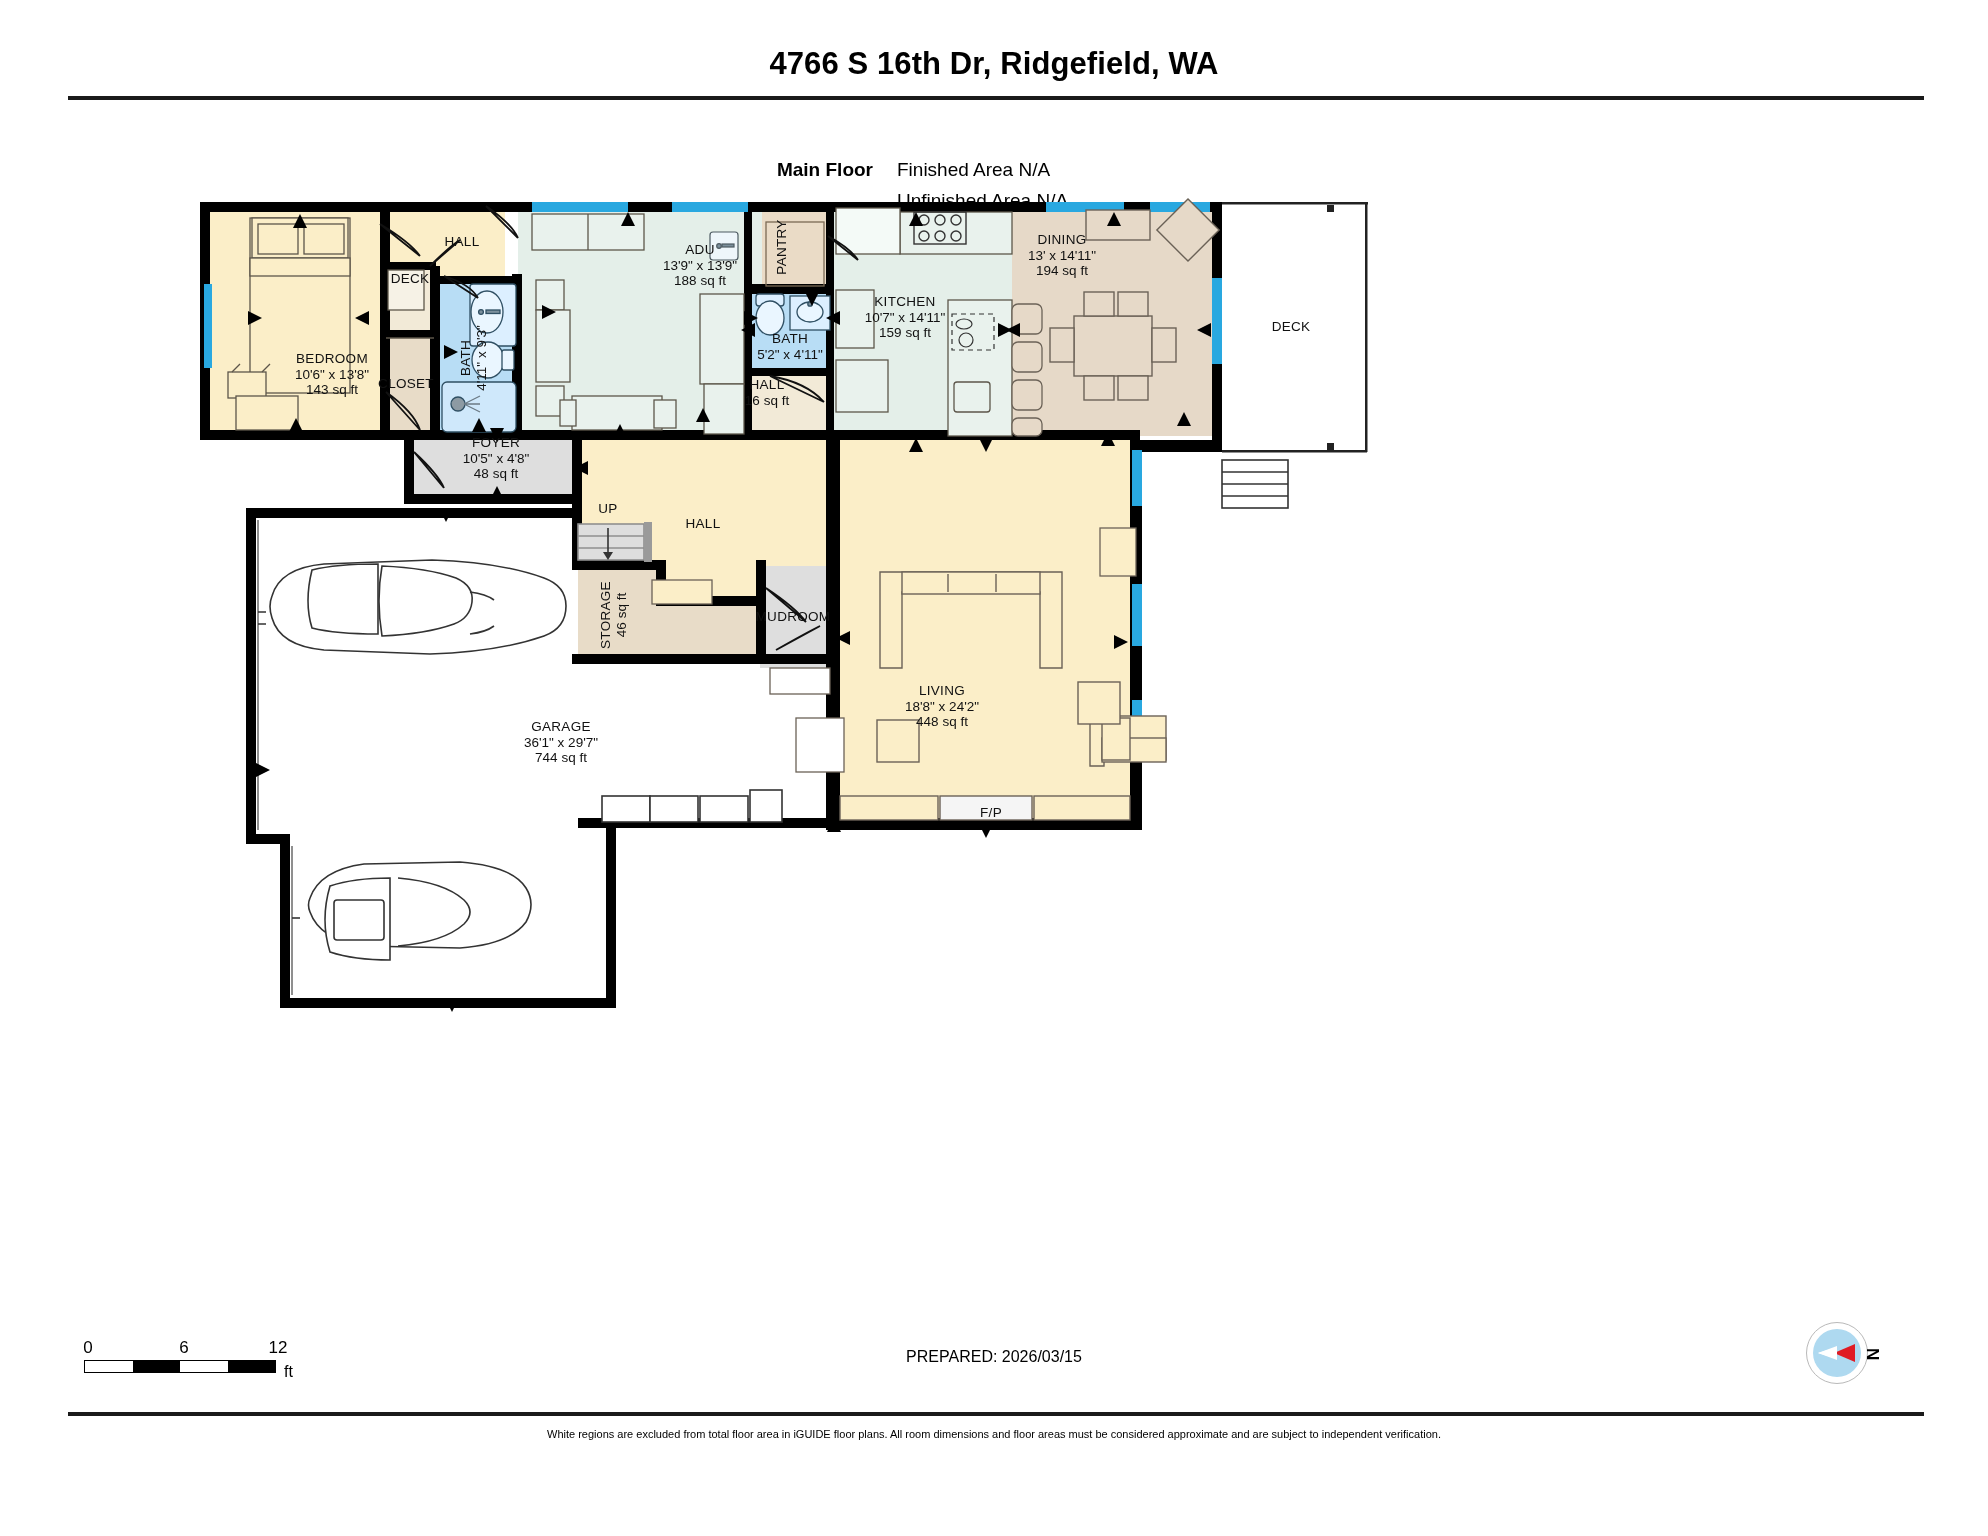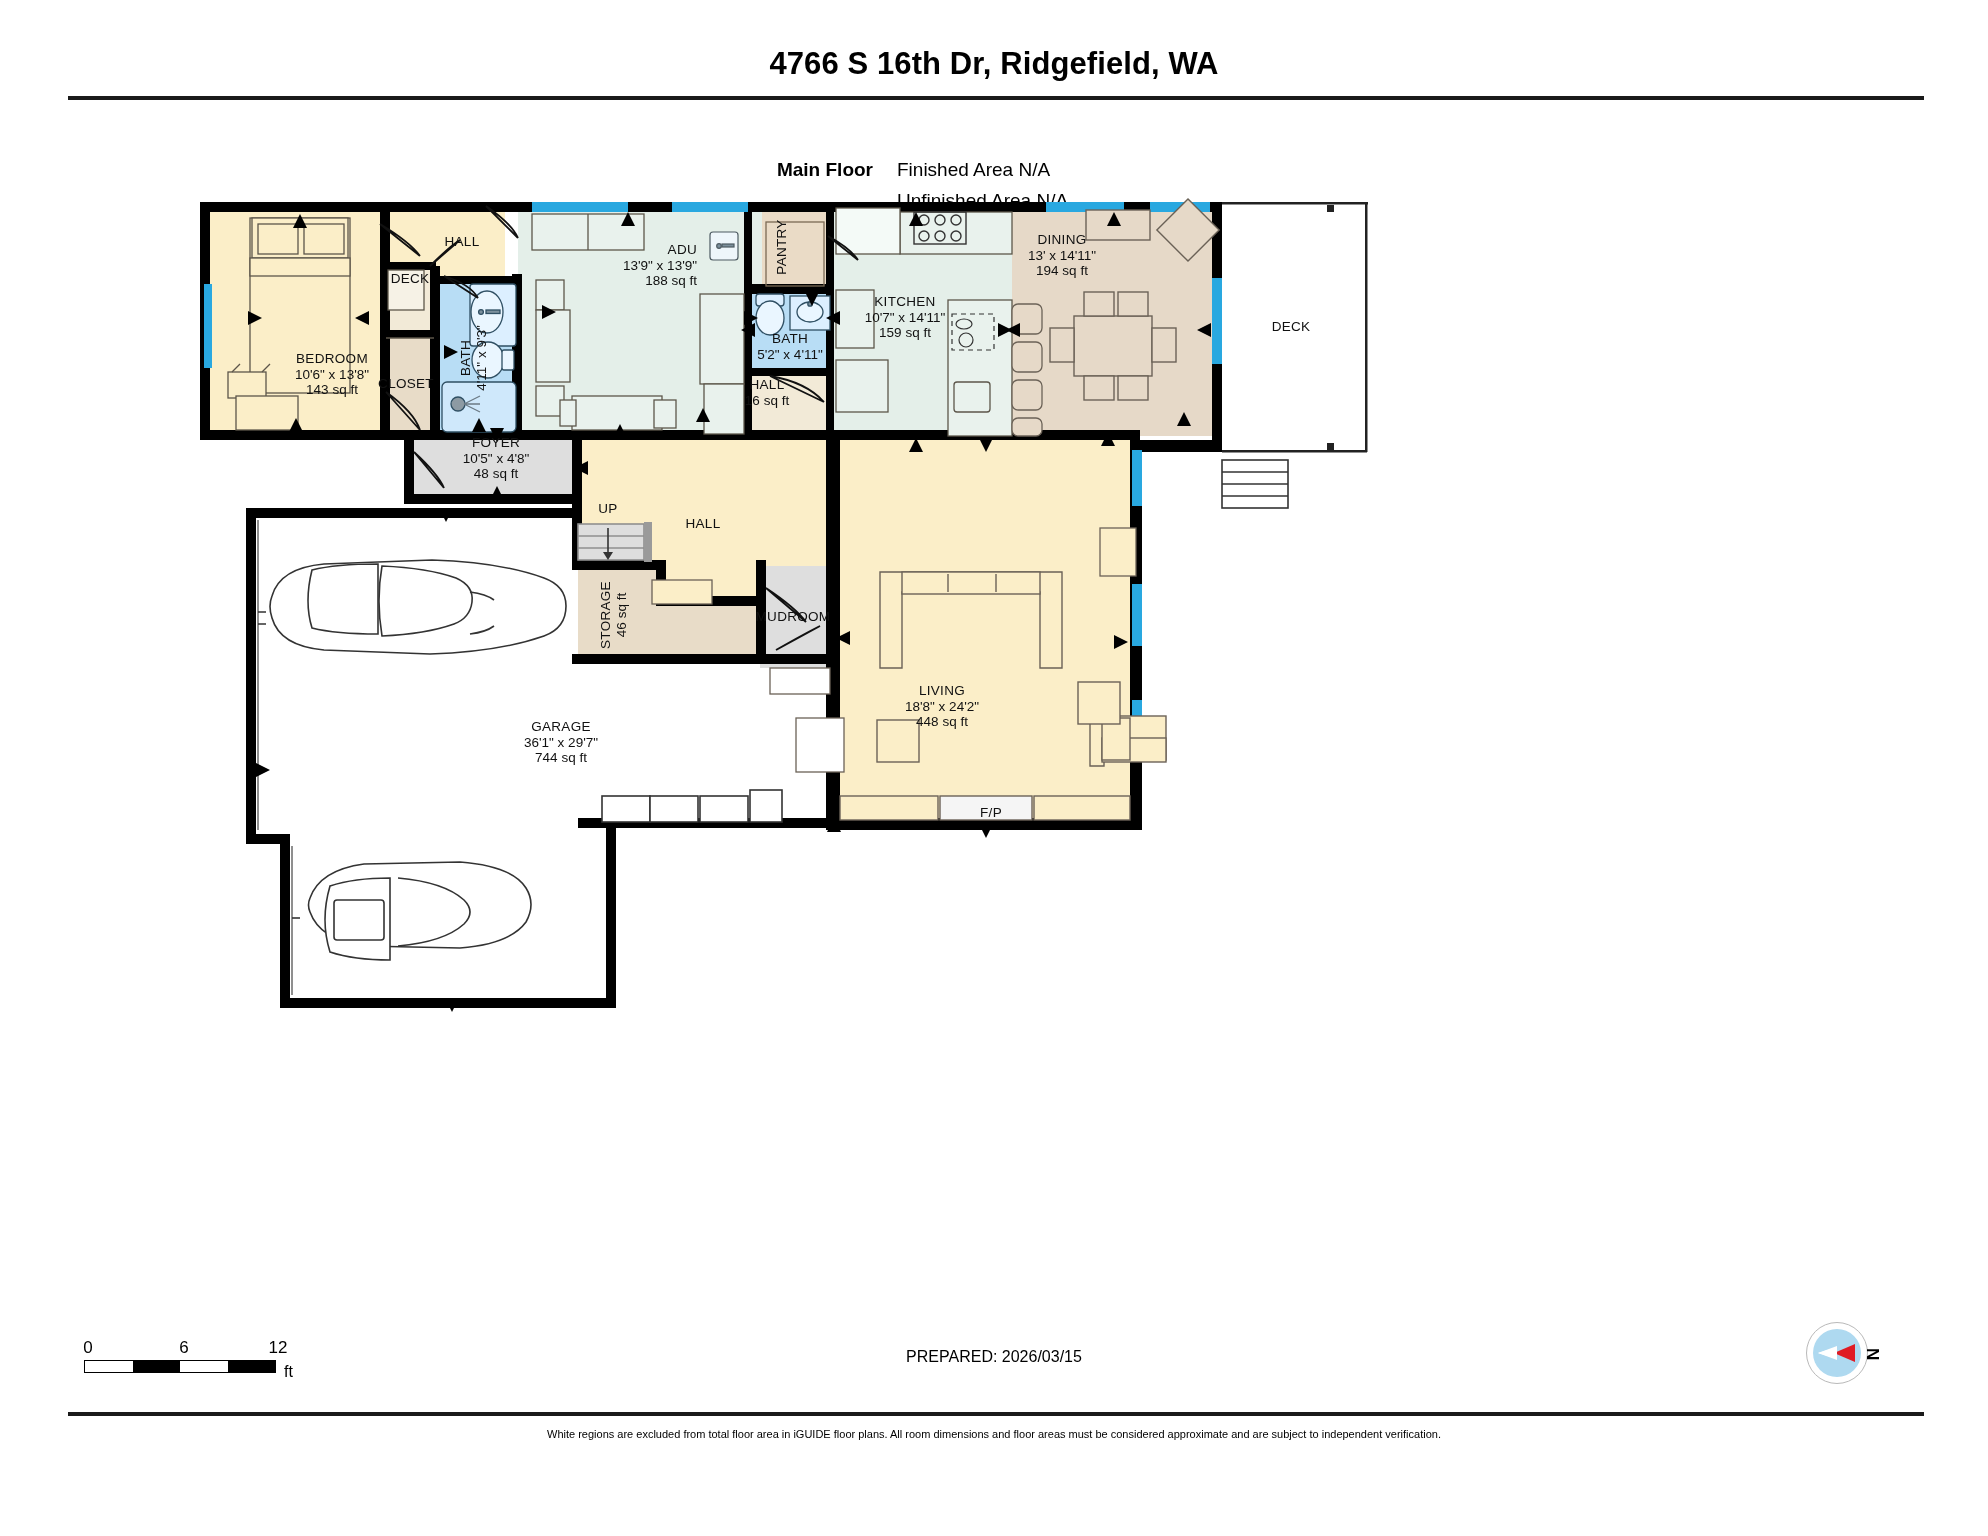--- a/index.html
+++ b/index.html
@@ -417,21 +417,21 @@
       <div class="rl" style="left: 410px; top: 279px; transform: translate(-50%, -50%);">
         <b>DECK</b>
       </div>
       <div class="rl" style="left: 462px; top: 242px; transform: translate(-50%, -50%);">
         <b>HALL</b>
       </div>
       <div class="rl vert" style="left: 473px; top: 358px; transform: translate(-50%, -50%) rotate(-90deg);">
         <b>BATH</b>
         <span class="dim">4'11" x 9'3"</span>
       </div>
-      <div class="rl" style="left: 660px; top: 265px; transform: translate(-50%, -50%); text-align: right;">
+      <div class="rl" style="left: 700px; top: 265px; transform: translate(-50%, -50%);">
         <b>ADU</b>
         <span class="dim">13'9" x 13'9"</span>
         <span class="sf">188 sq ft</span>
       </div>
       <div class="rl vert" style="left: 782px; top: 247px; transform: translate(-50%, -50%) rotate(-90deg);">
         <b>PANTRY</b>
       </div>
       <div class="rl" style="left: 790px; top: 346px; transform: translate(-50%, -50%);">
         <b>BATH</b>
         <span class="dim">5'2" x 4'11"</span>

